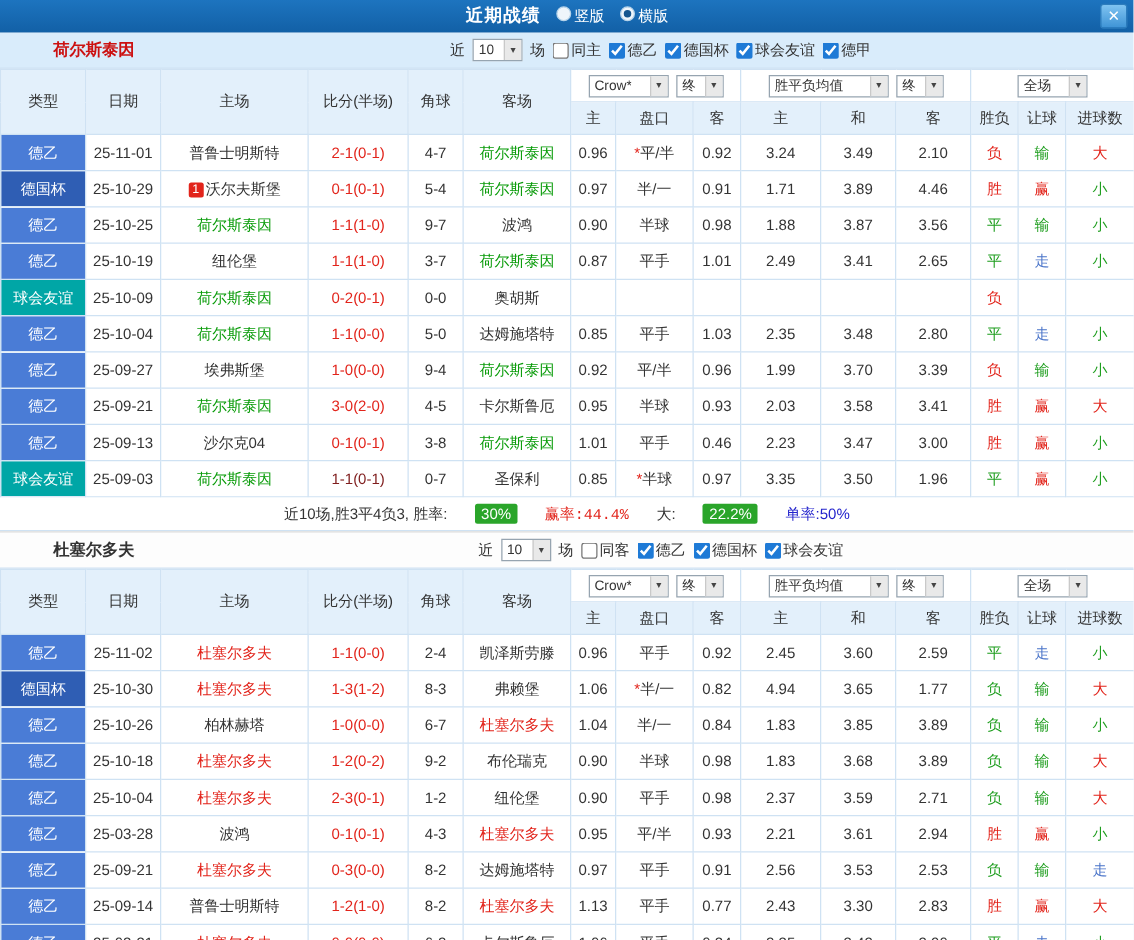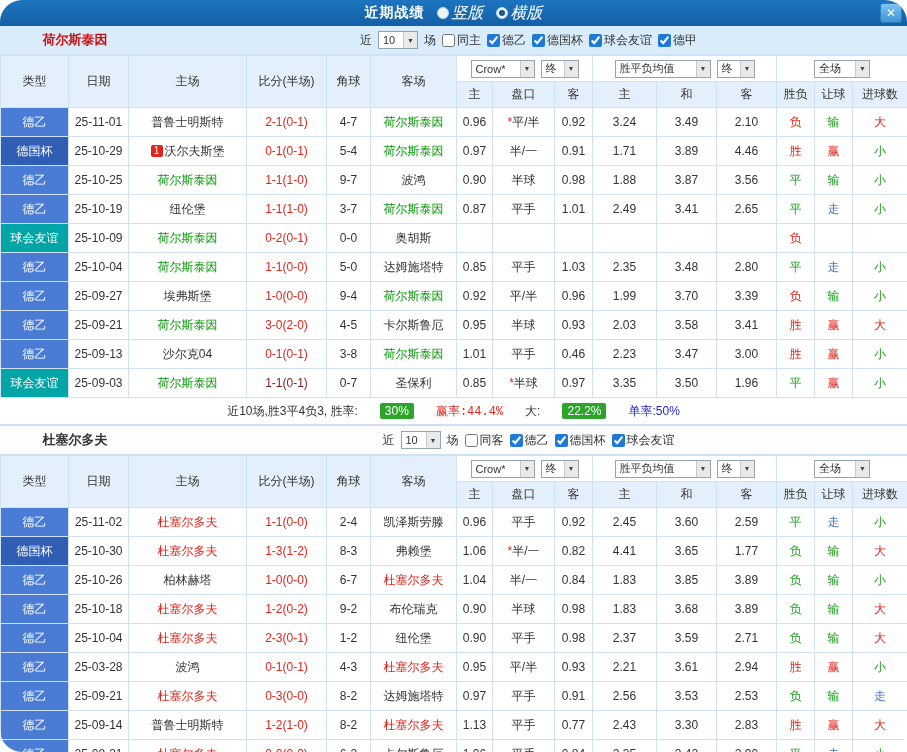--- a/index.html
+++ b/index.html
@@ -1,23 +1,23 @@
 <!DOCTYPE html>
 <html><head>
 <meta charset="utf-8">
 <style>
   html,body{margin:0;padding:0;background:#fff;}
   body{font-family:"Liberation Sans","DejaVu Sans",sans-serif;font-size:12px;color:#333;}
-  .window{width:907px;height:752px;overflow:hidden;position:relative;background:#fff;border-radius:22px;}
+  .window{width:907px;height:752px;overflow:hidden;position:relative;background:#fff;}
 
   
   .titlebar{height:26px;background:linear-gradient(#1d74bf,#1260a6);display:flex;align-items:center;position:relative;color:#fff;}
   .titlebar-center{flex:1;display:flex;justify-content:center;align-items:center;gap:12px;}
   .title{font-weight:bold;font-size:14px;letter-spacing:1px;}
-  .radio-opt{display:flex;align-items:center;gap:3px;font-size:16px;cursor:pointer;font-style:italic;}
+  .radio-opt{display:flex;gap:3px;font-size:12px;cursor:pointer;}
   .radio-circle{width:10px;height:10px;border-radius:50%;background:#eef5fb;border:1px solid #b7d4ea;position:relative;display:inline-block;}
   .radio-circle.selected::after{content:"";position:absolute;left:2px;top:2px;width:6px;height:6px;border-radius:50%;background:#15568f;}
   .close-btn{position:absolute;right:5px;top:3px;width:22px;height:20px;background:linear-gradient(#7fc3f1,#3f94d6);border:1px solid #2d7dbd;border-radius:3px;color:#fff;font-weight:bold;text-align:center;line-height:19px;cursor:pointer;font-size:12px;box-sizing:border-box;}
 
   
   .filterbar{height:28px;background:#d9ecfb;display:flex;align-items:center;border-bottom:1px solid #cfe2f3;}
   .filterbar.alt{background:#fdfdfd;border-top:1px solid #dcdcdc;}
   .teamname{width:150px;text-align:center;font-weight:bold;font-size:13px;}
   .filters{flex:1;display:flex;align-items:center;justify-content:center;gap:6px;}
   .dd{display:inline-flex;align-items:center;justify-content:space-between;background:#fff;border:1px solid #96a4b0;height:18px;padding:0 0 0 4px;box-sizing:border-box;font-size:11px;cursor:pointer;}
@@ -467,21 +467,21 @@
             <tr>
               <td class="type-cell" style="background: rgb(47, 94, 180);">德国杯</td>
               <td>25-10-30</td>
               <td><span style="color: rgb(226, 36, 27);">杜塞尔多夫</span></td>
               <td style="color: rgb(226, 36, 27);">1-3(1-2)</td>
               <td>8-3</td>
               <td><span>弗赖堡</span></td>
               <td>1.06</td>
               <td><span class="star">*</span>半/一</td>
               <td>0.82</td>
-              <td>4.41</td>
+              <td>4.94</td>
               <td>3.65</td>
               <td>1.77</td>
               <td style="color: rgb(31, 158, 31);">负</td>
               <td style="color: rgb(31, 158, 31);">输</td>
               <td style="color: rgb(226, 36, 27);">大</td>
             </tr>
             <tr>
               <td class="type-cell" style="background: rgb(74, 124, 214);">德乙</td>
               <td>25-10-26</td>
               <td><span>柏林赫塔</span></td>

